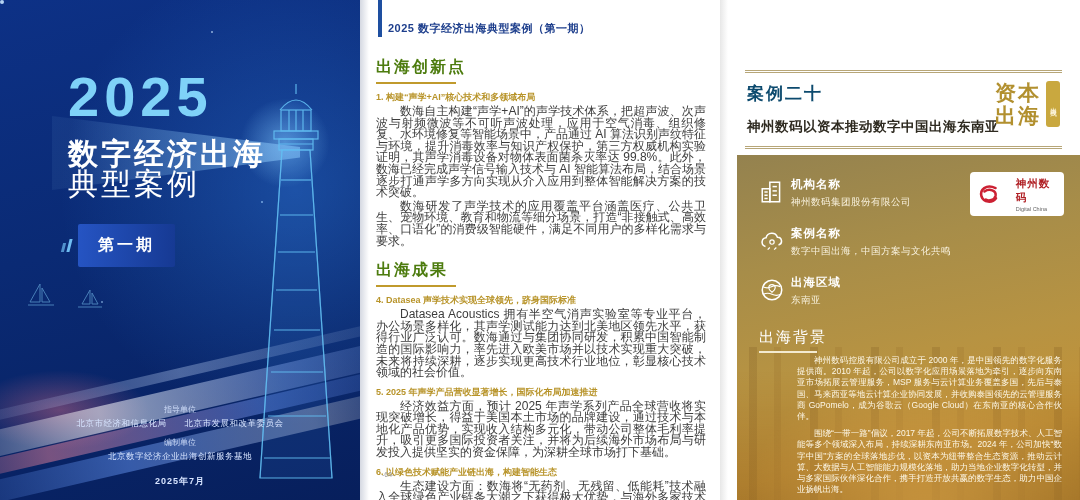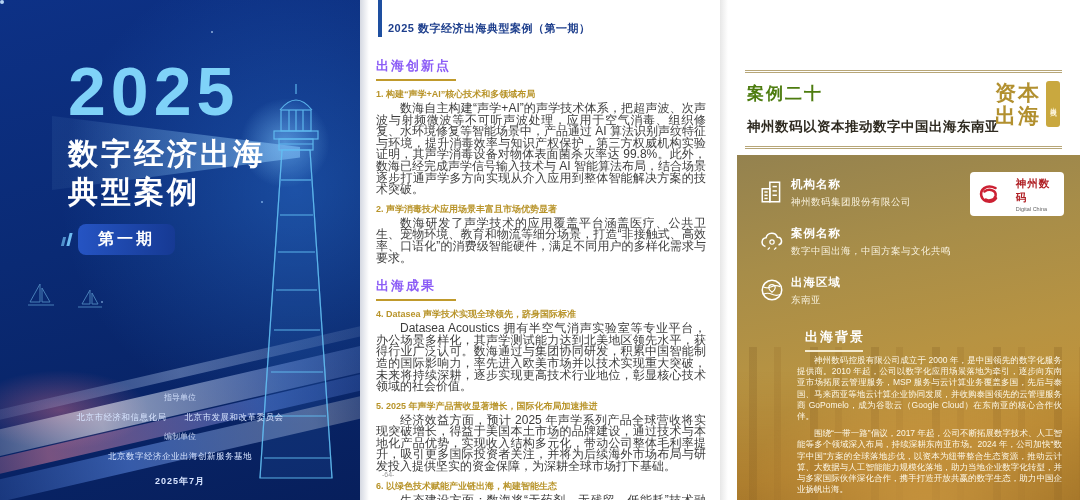--- a/index.html
+++ b/index.html
@@ -3,32 +3,32 @@
 <meta charset="utf-8">
 <style>
   * { margin:0; padding:0; box-sizing:border-box; }
   body { font-family:"Liberation Sans","DejaVu Sans",sans-serif; background:#e8e8e8; }
   .screen { position:relative; width:1080px; height:500px; background:#ffffff; overflow:hidden; }
 
   
   .cover { position:absolute; left:0; top:0; width:360px; height:500px; overflow:hidden;
     background: radial-gradient(circle at 82% 38%, rgba(60,150,255,.30), rgba(60,150,255,0) 55%),
                 linear-gradient(165deg,#0d3186 0%, #0a2a74 45%, #071f5c 100%); }
-  .cover-year { position:absolute; left:68px; top:52px; font-size:68px; font-weight:bold;
+  .cover-year { position:absolute; left:68px; top:64px; font-size:56px; font-weight:bold;
     color:#7fd2f8; letter-spacing:5px; }
   .cover-t1 { position:absolute; left:68px; top:134px; font-size:30px; font-weight:bold;
     color:#ffffff; letter-spacing:3px; }
-  .cover-t2 { position:absolute; left:68px; top:172px; font-size:30px; font-weight:bold;
+  .cover-t2 { position:absolute; left:68px; top:164px; font-size:30px; font-weight:normal;
     color:#ffffff; letter-spacing:3px; }
   .issue-wrap { position:absolute; left:62px; top:224px; display:flex; align-items:center; }
   .issue-marks { display:flex; gap:3px; margin-right:7px; }
   .issue-marks i { display:block; width:3px; height:13px; background:#6fbdf2; transform:skewX(-14deg); }
   .issue-marks i:first-child { height:9px; margin-top:4px; opacity:.7; }
-  .issue-badge { padding:5px 20px; font-size:16px; font-weight:bold; color:#fff; letter-spacing:3px;
-    background:linear-gradient(90deg, rgba(42,91,208,.85), rgba(23,58,150,.85)); border-radius:8px; }
+  .issue-badge { padding:11px 20px; font-size:16px; font-weight:bold; color:#fff; letter-spacing:3px;
+    background:linear-gradient(90deg, rgba(42,91,208,.85), rgba(23,58,150,.85)); border-radius:2px; }
   .beam { position:absolute; left:52px; top:116px; width:248px; height:74px;
     background:linear-gradient(to left, rgba(150,210,255,.55), rgba(150,210,255,.07) 92%);
     clip-path:polygon(100% 42%, 100% 56%, 0 100%, 0 0); }
   .lh-glow { position:absolute; right:30px; top:98px; width:90px; height:90px; border-radius:50%;
     background:radial-gradient(circle, rgba(130,200,255,.55), rgba(130,200,255,0) 70%); }
   .lighthouse { position:absolute; right:8px; top:80px; }
   .boats { position:absolute; left:28px; top:282px; opacity:.55; }
   .dots { position:absolute; left:0; top:0; width:4px; height:4px; border-radius:50%; background:rgba(200,230,255,.9);
     box-shadow: 210px 30px 0 -1px rgba(200,230,255,.7), 150px 120px 0 -2px rgba(200,230,255,.6),
       260px 200px 0 -1px rgba(160,210,255,.7), 60px 210px 0 -2px rgba(200,230,255,.5),
@@ -36,45 +36,45 @@
       230px 330px 0 -2px rgba(200,230,255,.55), 30px 90px 0 -2px rgba(200,230,255,.5); }
   .streak { position:absolute; width:150%; left:-25%; transform:rotate(-13deg); pointer-events:none; }
   .st1 { top:388px; height:26px; background:linear-gradient(90deg, rgba(255,255,255,0), rgba(255,255,255,.55) 35%, rgba(160,190,255,.35) 70%, rgba(255,255,255,0)); }
   .st2 { top:416px; height:16px; background:linear-gradient(90deg, rgba(255,140,160,0), rgba(255,140,160,.45) 25%, rgba(120,160,255,.40) 65%, rgba(255,255,255,0)); }
   .st3 { top:438px; height:22px; background:linear-gradient(90deg, rgba(90,140,255,0), rgba(110,160,255,.45) 40%, rgba(255,255,255,.30) 75%, rgba(255,255,255,0)); }
   .st4 { top:368px; height:10px; background:linear-gradient(90deg, rgba(255,255,255,0), rgba(200,220,255,.35) 50%, rgba(255,255,255,0)); }
   .pink-glow { position:absolute; left:-30px; top:370px; width:180px; height:80px; border-radius:50%;
     background:radial-gradient(ellipse, rgba(255,120,140,.38), rgba(255,120,140,0) 70%); }
   .cover-footer { position:absolute; left:0; right:0; bottom:12px; text-align:center; color:#d7e4ff; }
   .cf-label { font-size:8px; font-weight:normal; opacity:.9; margin-top:7px; }
-  .cf-line { font-size:8.5px; margin-top:9px; letter-spacing:.5px; }
+  .cf-line { font-size:8.5px; margin-top:3px; letter-spacing:.5px; }
   .cf-date { font-size:9px; font-weight:bold; margin-top:12px; letter-spacing:1px; }
 
   
   .page-mid { position:absolute; left:360px; top:0; width:360px; height:500px; background:#ffffff; }
   .page-mid .fold { position:absolute; left:0; top:0; bottom:0; width:9px;
     background:linear-gradient(90deg, rgba(20,40,90,.18), rgba(20,40,90,0)); }
   .mid-bar { position:absolute; left:18px; top:0; width:4px; height:37px; background:#1e4fa0; }
   .mid-header { position:absolute; left:28px; top:21px; font-size:11px; font-weight:bold; color:#1d3e8c; letter-spacing:.5px; }
   .mid-body { position:absolute; left:16px; right:14px; top:57px; }
-  .sec-head { font-size:13px; font-weight:bold; color:#8b5cf6; letter-spacing:2px; }
+  .sec-head { font-size:16px; font-weight:bold; color:#4d7c0f; letter-spacing:2px; }
   .sec-head::after { content:""; display:block; width:80px; height:2px; background:#c09a2c; margin-top:4px; }
   .sec2 { margin-top:13px; }
   .mid-item-title { font-size:9px; font-weight:bold; color:#b8942a; margin-top:7px; }
   .mid-item-body { font-size:12px; color:#3c3c3c; line-height:11.6px; text-align:justify; text-indent:2em; margin-top:2px; }
   .page-num { position:absolute; left:22px; bottom:22px; font-size:7px; color:#9a9a9a; }
 
   
   .page-case { position:absolute; left:720px; top:0; width:360px; height:500px; background:#ffffff; }
   .page-case .fold { position:absolute; left:0; top:0; bottom:0; width:8px;
     background:linear-gradient(90deg, rgba(60,60,60,.12), rgba(60,60,60,0)); }
   .case-header { position:absolute; left:25px; right:18px; top:70px; }
   .rule { height:3px; border-top:1px solid #b7a678; border-bottom:1px solid #b7a678; }
   .case-head-row { position:relative; padding:9px 2px 10px 2px; }
-  .case-number { font-size:17px; font-weight:bold; color:#4d7c0f; letter-spacing:2px; }
+  .case-number { font-size:17px; font-weight:bold; color:#0c4a6e; letter-spacing:2px; }
   .case-title { font-size:13.5px; font-weight:bold; color:#2e2a20; margin-top:13px; letter-spacing:.5px; }
   .case-cat { position:absolute; right:2px; top:8px; display:flex; align-items:stretch; gap:5px; }
   .cat-chars { font-size:21px; font-weight:bold; color:#b2902f; line-height:23px; letter-spacing:2px; text-align:left; }
   .cat-ribbon { width:14px; background:#c9a83f; border-radius:3px; display:flex; align-items:center; justify-content:center; }
   .cat-ribbon span { writing-mode:vertical-rl; font-size:6.5px; color:rgba(255,250,230,.9); letter-spacing:1px; }
 
   .gold-panel { position:absolute; left:17px; top:155px; width:343px; height:352px; overflow:hidden;
     background:linear-gradient(168deg,#94824f 0%, #a78d49 28%, #b79342 55%, #c29238 78%, #b5862f 100%); }
   .skyline { position:absolute; left:0; right:0; bottom:0; height:160px; opacity:.55; pointer-events:none;
     background:
@@ -83,21 +83,21 @@
       linear-gradient(to top, rgba(115,68,18,.55), rgba(115,68,18,0) 85%); }
   .info-rows { position:absolute; left:22px; top:22px; right:120px; }
   .info-row { display:flex; margin-bottom:17px; }
   .info-icon { width:32px; flex:0 0 32px; padding-top:2px; }
   .info-label { font-size:11.5px; font-weight:bold; color:#ffffff; letter-spacing:1px; }
   .info-value { font-size:9.5px; color:#f8f1dd; margin-top:4px; letter-spacing:.5px; }
   .logo-card { position:absolute; right:16px; top:17px; width:94px; height:44px; background:#ffffff;
     border-radius:4px; display:flex; align-items:center; padding:4px 6px; gap:16px; }
   .logo-text .cn { font-size:10.5px; font-weight:bold; color:#b01f24; letter-spacing:1px; }
   .logo-text .en { font-size:5.5px; color:#666; margin-top:1px; }
-  .bg-head { position:absolute; left:22px; top:173px; font-size:13px; font-weight:bold; color:#ffffff; letter-spacing:2px;margin-left:46px; }
+  .bg-head { position:absolute; left:22px; top:173px; font-size:15px; font-weight:normal; color:#ffffff; letter-spacing:2px; }
   .bg-head::after { content:""; display:block; width:58px; height:2px; background:#f3ead0; margin-top:4px; }
   .bg-paras { position:absolute; left:22px; right:18px; top:200px; }
   .bg-paras p { font-size:8.5px; color:#fdf7e6; line-height:11.2px; text-align:justify; text-indent:2em; margin-bottom:6px;margin-left:38px; }
 </style>
 </head>
 <body>
 
 <div class="screen">
 
   <div class="cover">
@@ -166,21 +166,20 @@
     <div class="fold"></div>
     <div class="mid-bar"></div>
     <div class="mid-header">2025 数字经济出海典型案例（第一期）</div>
     <div class="mid-body">
       <div class="sec-head">出海创新点</div>
       <div class="mid-item">
         <div class="mid-item-title">1. 构建“声学+AI”核心技术和多领域布局</div>
         <p class="mid-item-body">数海自主构建“声学+AI”的声学技术体系，把超声波、次声波与射频微波等不可听声波处理，应用于空气消毒、组织修复、水环境修复等智能场景中，产品通过 AI 算法识别声纹特征与环境，提升消毒效率与知识产权保护，第三方权威机构实验证明，其声学消毒设备对物体表面菌杀灭率达 99.8%。此外，数海已经完成声学信号输入技术与 AI 智能算法布局，结合场景逐步打通声学多方向实现从介入应用到整体智能解决方案的技术突破。</p>
       </div>
       <div class="mid-item">
-        <div class="mid-item-title">2. 声学消毒技术应用场景丰富且市场优势显著</div>
         <p class="mid-item-body">数海研发了声学技术的应用覆盖平台涵盖医疗、公共卫生、宠物环境、教育和物流等细分场景，打造“非接触式、高效率、口语化”的消费级智能硬件，满足不同用户的多样化需求与要求。</p>
       </div>
       <div class="sec-head sec2">出海成果</div>
       <div class="mid-item">
         <div class="mid-item-title">4. Datasea 声学技术实现全球领先，跻身国际标准</div>
         <p class="mid-item-body">Datasea Acoustics 拥有半空气消声实验室等专业平台，办公场景多样化，其声学测试能力达到北美地区领先水平，获得行业广泛认可。数海通过与集团协同研发，积累中国智能制造的国际影响力，率先进入欧美市场并以技术实现重大突破，未来将持续深耕，逐步实现更高技术行业地位，彰显核心技术领域的社会价值。</p>
       </div>
       <div class="mid-item">
         <div class="mid-item-title">5. 2025 年声学产品营收显著增长，国际化布局加速推进</div>
         <p class="mid-item-body">经济效益方面，预计 2025 年声学系列产品全球营收将实现突破增长，得益于美国本土市场的品牌建设，通过技术与本地化产品优势，实现收入结构多元化，带动公司整体毛利率提升，吸引更多国际投资者关注，并将为后续海外市场布局与研发投入提供坚实的资金保障，为深耕全球市场打下基础。</p>

